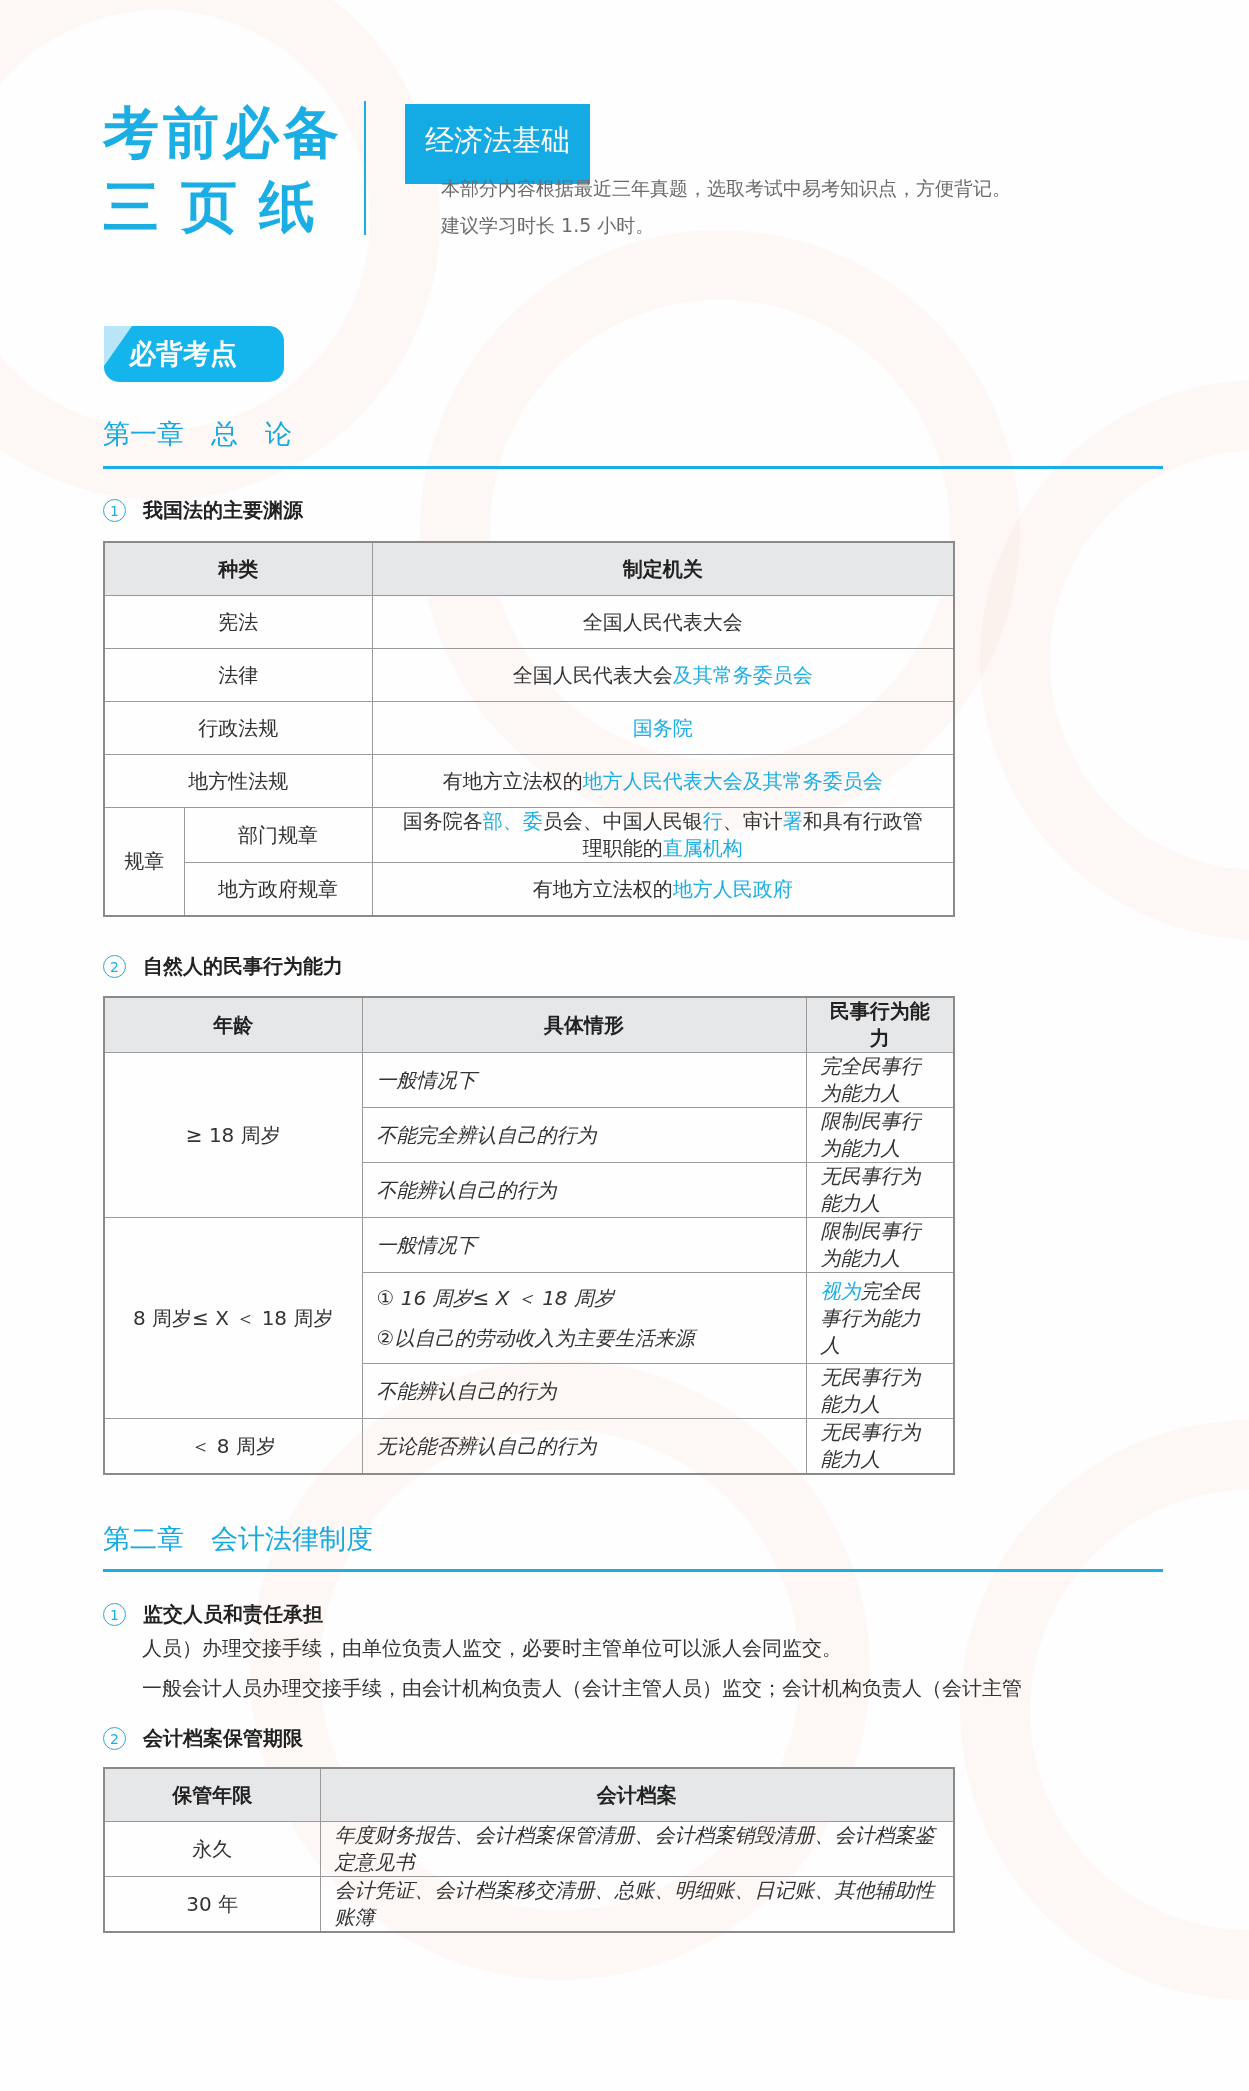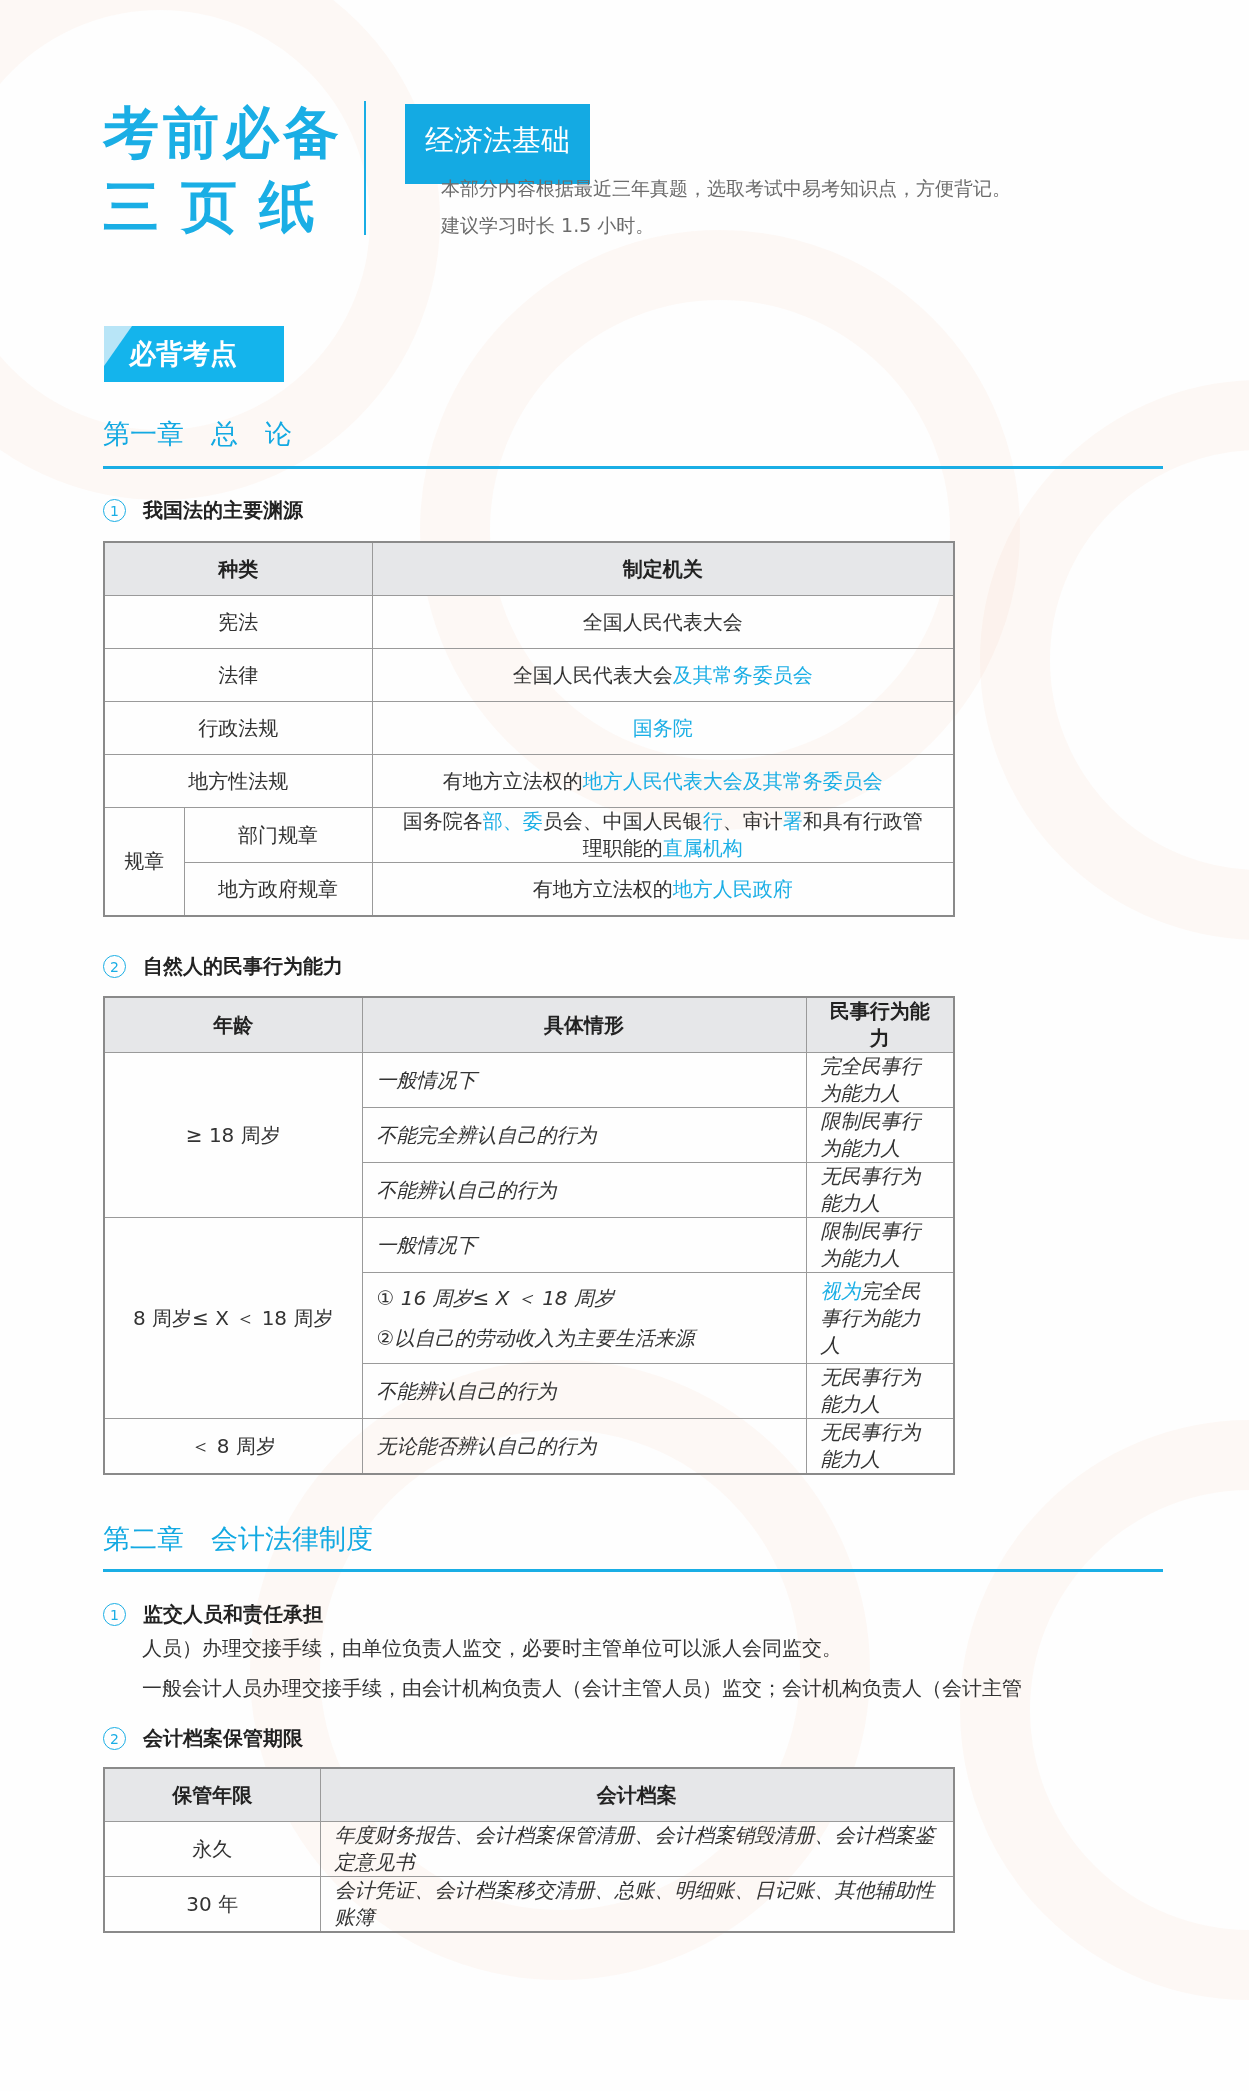--- a/index.html
+++ b/index.html
@@ -12,21 +12,21 @@
   .wm { position: absolute; border-radius: 50%; border: 70px solid rgba(250,200,170,0.10); pointer-events: none; }
 
   
   .hdr-title { position: absolute; left: 103px; top: 96px; color: #1aaee5; font-size: 56px; font-weight: bold; line-height: 74px; letter-spacing: 4px; font-family: "DejaVu Sans", sans-serif; }
   .hdr-title .l2 { letter-spacing: 22px; }
   .hdr-vline { position: absolute; left: 364px; top: 101px; width: 2px; height: 134px; background: #1aaee5; }
   .hdr-subject { position: absolute; left: 405px; top: 104px; height: 48px; padding: 16px 20px; background: #14aae3; color: #fff; font-size: 29px; line-height: 46px; font-family: Liberation Mono, monospace; }
   .hdr-desc { position: absolute; left: 405px; top: 170px; font-size: 19px; color: #6b6b6b; line-height: 37px; font-family: "DejaVu Sans", sans-serif; margin-left: 36px; }
 
   
-  .tag { position: absolute; left: 104px; top: 326px; width: 180px; height: 56px; background: #14b4ec; clip-path: polygon(0 0,100% 0,100% 100%,0 100%); }
+  .tag { position: absolute; left: 104px; top: 326px; width: 180px; height: 56px; background: #14b4ec; clip-path: polygon(0 0,100% 0,100% 100%,0 100%); border-radius: 15px; }
   .tag::before { content:""; position:absolute; left:0; top:0; width:28px; height:40px; background:#b8e5f7; clip-path: polygon(0 0,100% 0,0 100%); }
   .tag span { position:absolute; left:25px; top:0; line-height:56px; color:#fff; font-size:27px; font-weight:bold; font-family: "DejaVu Sans", sans-serif; }
 
   
   .chapter { position: absolute; left: 103px; color: #13a9e2; font-size: 27px; font-family: "DejaVu Sans", sans-serif; }
   .chapter-line { position: absolute; left: 103px; width: 1060px; height: 3px; background: #1aaee5; }
 
   .sec { position: absolute; left: 103px; font-size: 20px; font-weight: bold; color: #222; display: flex; align-items: center; font-family: "DejaVu Sans", sans-serif; }
   .sec .num { display:inline-flex; align-items:center; justify-content:center; width:21px; height:21px; border:1.5px solid #1aaee5; border-radius:50%; color:#1aaee5; font-size:14px; font-weight:normal; margin-right:17px; }
 

